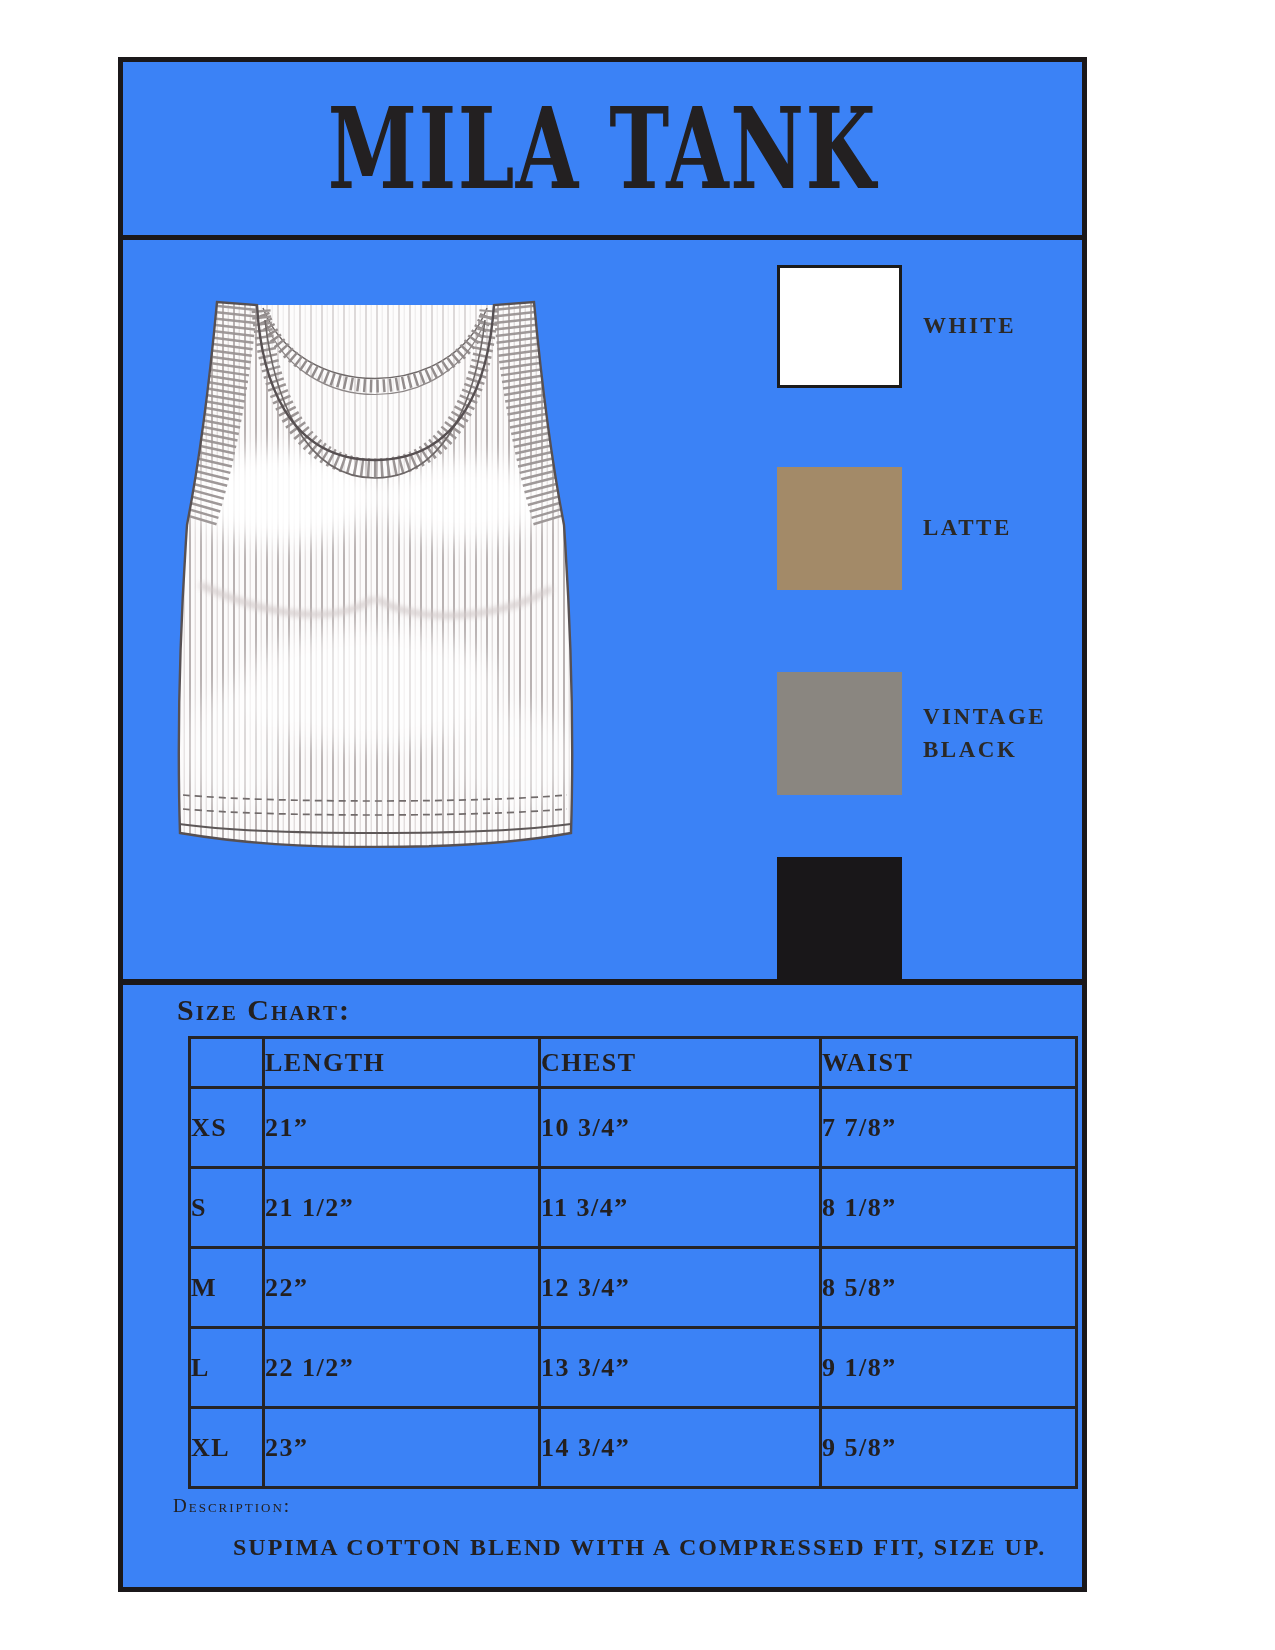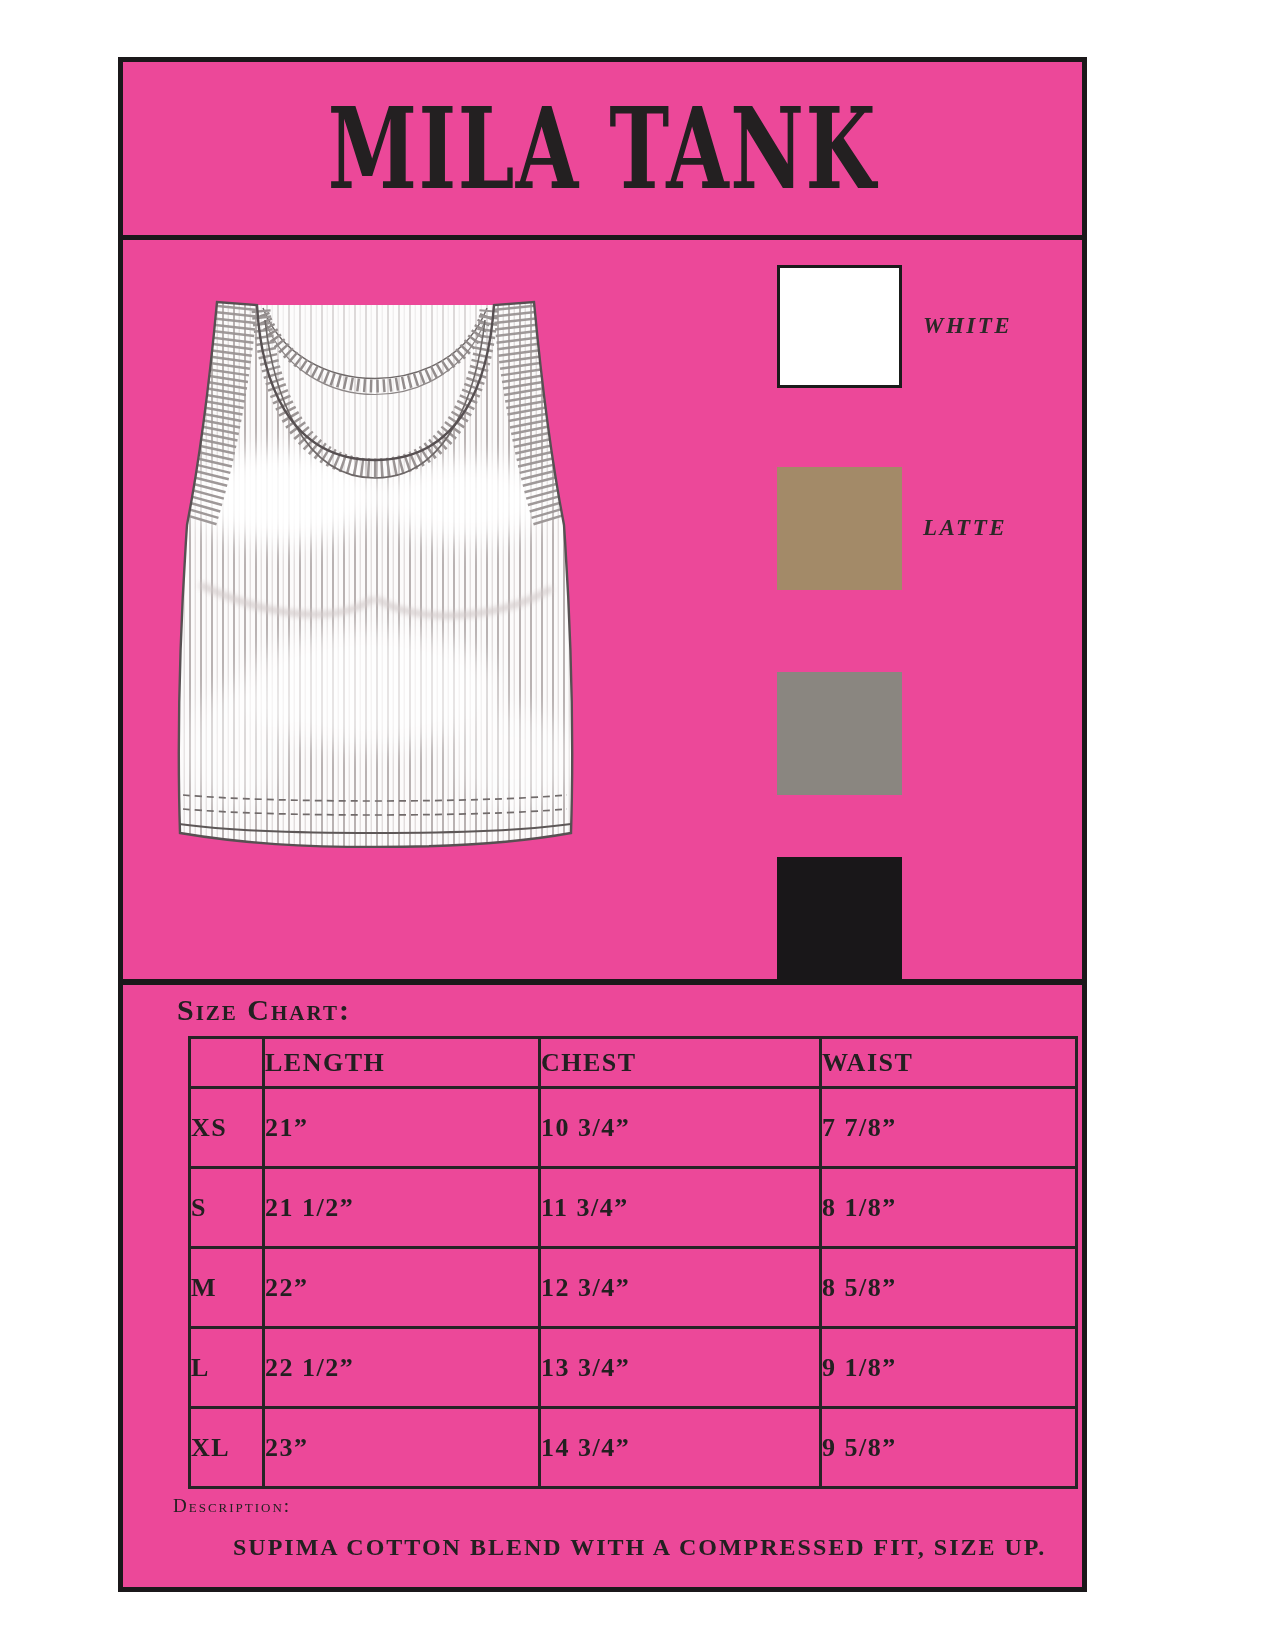--- a/index.html
+++ b/index.html
@@ -3,21 +3,21 @@
 <meta charset="utf-8">
 <style>
   html,body { margin:0; padding:0; background:#ffffff; }
   .page {
     position:relative; width:1275px; height:1650px; background:#ffffff;
     font-family:"Liberation Serif","DejaVu Serif",serif; color:#232021;
     overflow:hidden;
   }
   .frame {
     position:absolute; left:118px; top:57px; width:969px; height:1535px;
-    border:5px solid #1b181a; box-sizing:border-box; background:#ec4899;
+    border:5px solid #1b181a; box-sizing:border-box; background:#3b82f6;
   }
 
   
   .band-title {
     position:relative; height:173px; border-bottom:5px solid #1b181a;
     display:flex; align-items:center; justify-content:center;
   }
   .title-text {
     font-family:"DejaVu Serif","Liberation Serif",serif;
     font-weight:bold; font-size:112px; letter-spacing:2px; white-space:nowrap;
@@ -29,21 +29,21 @@
   .tank-svg { position:absolute; left:42px; top:48px; width:420px; height:560px; }
   .swatch-chip { position:absolute; left:654px; width:125px; height:123px; box-sizing:border-box; }
   .chip-bordered { border:3px solid #1b1b1b; }
   .chip-white   { top:25px; }
   .chip-latte   { top:227px; }
   .chip-vintage { top:432px; }
   .chip-black   { top:617px; }
   .swatch-label {
     position:absolute; left:800px; width:175px; height:123px;
     display:flex; align-items:center;
-    font-weight:bold; font-size:23px; letter-spacing:2.5px; color:#2b2927; line-height:1.4;font-style:italic;
+    font-weight:bold; font-size:23px; letter-spacing:2.5px; color:#2b2927; line-height:1.4;
   }
   .lbl-white   { top:25px; }
   .lbl-latte   { top:227px; }
   .lbl-vintage { top:432px; }
   .lbl-black   { top:617px; }
 
   
   .band-size { position:relative; height:591px; }
   .size-heading {
     position:absolute; left:18px; top:8px;
@@ -142,20 +142,21 @@
         <path d="M52,14 C44,100 34,175 22,237 C15,340 12,448 15,545 C80,556 140,559 210,559 C280,559 345,556 406,545 C409,448 406,340 399,237 C387,175 377,100 369,14 L329,17 C324,90 298,172 210,172 C122,172 96,90 92,17 Z" fill="none" stroke="#575052" stroke-width="2.4"></path>
       </svg>
 
       <div class="swatch-chip chip-white chip-bordered" style="background-color: rgb(255, 255, 255);"></div>
       <div class="swatch-label lbl-white">WHITE</div>
 
       <div class="swatch-chip chip-latte" style="background-color: rgb(163, 138, 104);"></div>
       <div class="swatch-label lbl-latte">LATTE</div>
 
       <div class="swatch-chip chip-vintage" style="background-color: rgb(138, 134, 128);"></div>
+      <div class="swatch-label lbl-vintage">VINTAGE BLACK</div>
 
       <div class="swatch-chip chip-black" style="background-color: rgb(25, 23, 25);"></div>
     </div>
 
     <div class="band-size">
       <div class="size-heading">Size Chart:</div>
 
       <table class="size-table">
         <colgroup>
           <col style="width:74px">

